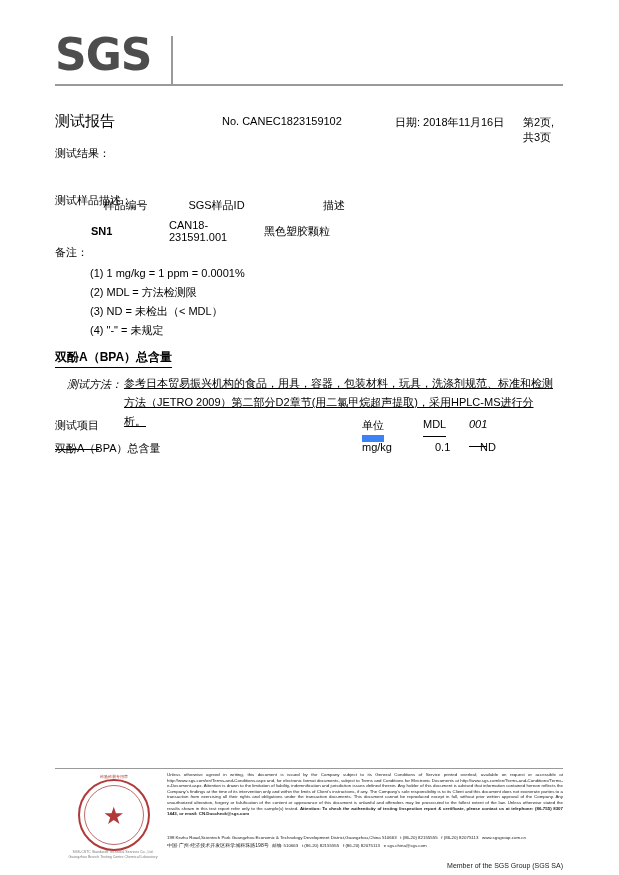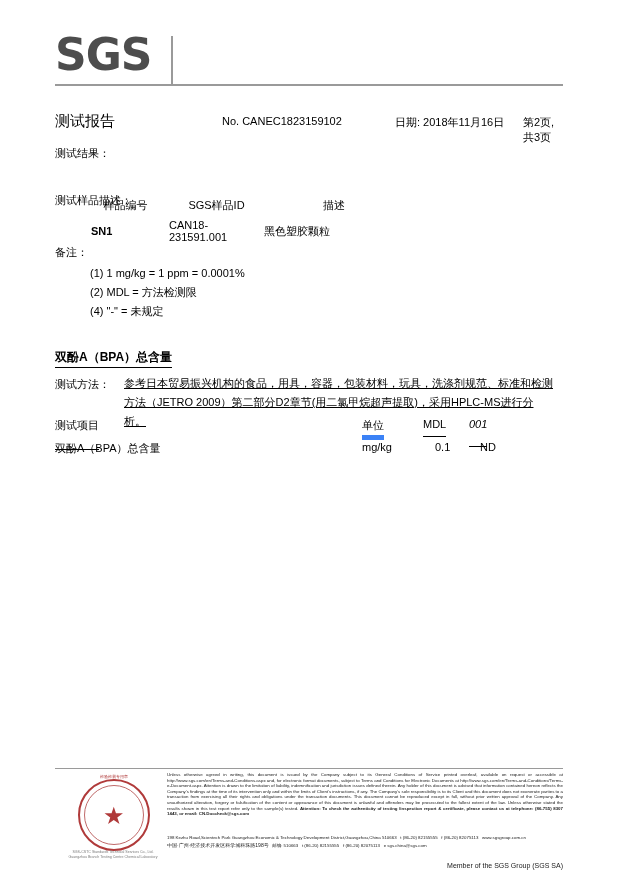--- a/index.html
+++ b/index.html
@@ -142,23 +142,24 @@
     top: 349px;
     font-size: 12px;
     font-weight: bold;
     border-bottom: 1px solid #000;
     padding-bottom: 1px;
   }
 
   
   .method-label {
     position: absolute;
-    left: 55px;
+    left: 67px;
     top: 377px;
     font-size: 11px;
+    font-style: italic;
   }
   .method-body {
     position: absolute;
     left: 124px;
     top: 374px;
     width: 430px;
     font-size: 11px;
     line-height: 19px;
     text-decoration: underline;
   }
@@ -179,21 +180,21 @@
     position: absolute;
     left: 0;
     top: 0;
     border-bottom: 1px solid #000;
     padding-bottom: 16px;
   }
   .result-head .h-unit {
     position: absolute;
     left: 307px;
     top: 0;
-    border-bottom: 5px solid #3b82f6;
+    border-bottom: 7px solid #3b82f6;
     padding-bottom: 2px;
   }
   .result-head .h-mdl {
     position: absolute;
     left: 368px;
     top: 0;
     border-bottom: 1px solid #000;
     padding-bottom: 6px;
   }
   .result-head .h-sample {
@@ -359,20 +360,21 @@
           <td class="col-desc">黑色塑胶颗粒</td>
         </tr>
       </tbody>
     </table>
   </div>
 
   <div class="lbl remark-label">备注：</div>
   <div class="notes">
     <div>(1) 1 mg/kg = 1 ppm = 0.0001%</div>
     <div>(2) MDL = 方法检测限</div>
+    <div>(3) ND = 未检出（&lt; MDL）</div>
     <div>(4) "-" = 未规定</div>
   </div>
 
   <div class="section-head">双酚A（BPA）总含量</div>
 
   <div class="method-label">测试方法：</div>
   <div class="method-body">参考日本贸易振兴机构的食品，用具，容器，包装材料，玩具，洗涤剂规范、标准和检测方法（JETRO 2009）第二部分D2章节(用二氯甲烷超声提取)，采用HPLC-MS进行分析。</div>
 
   <div class="result-table">
     <div class="result-head">

